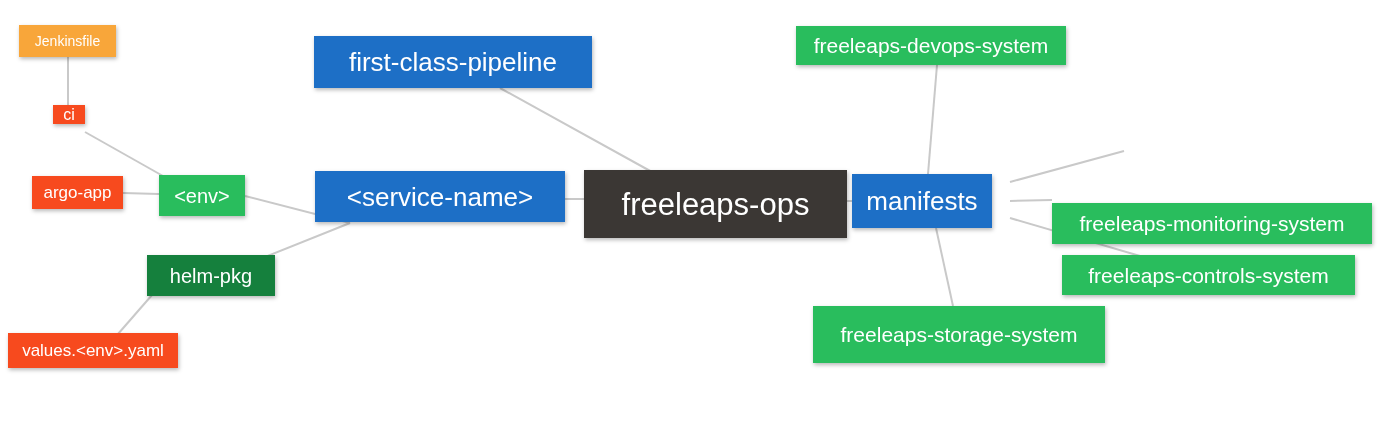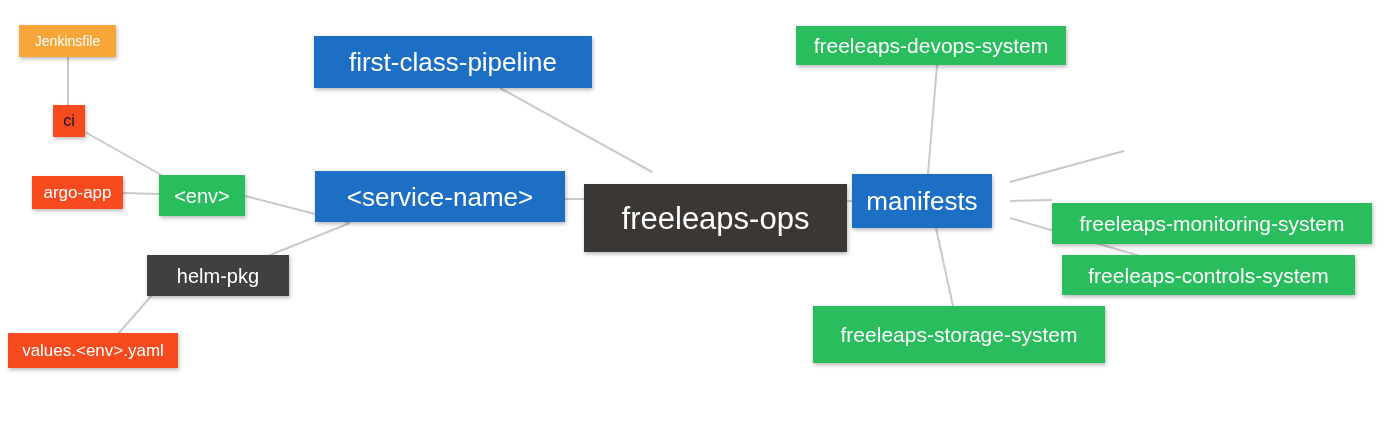--- a/index.html
+++ b/index.html
@@ -50,27 +50,27 @@
       <line x1="152" y1="295" x2="118" y2="334" stroke="#c9c9c9" stroke-width="2"></line>
       <line x1="565" y1="199" x2="584" y2="199" stroke="#c9c9c9" stroke-width="2"></line>
       <line x1="500" y1="88" x2="652" y2="172" stroke="#c9c9c9" stroke-width="2"></line>
       <line x1="847" y1="201" x2="852" y2="201" stroke="#c9c9c9" stroke-width="2"></line>
       <line x1="928" y1="174" x2="937" y2="65" stroke="#c9c9c9" stroke-width="2"></line>
       <line x1="1010" y1="182" x2="1124" y2="151" stroke="#c9c9c9" stroke-width="2"></line>
       <line x1="1010" y1="201" x2="1052" y2="200" stroke="#c9c9c9" stroke-width="2"></line>
       <line x1="1010" y1="218" x2="1140" y2="256" stroke="#c9c9c9" stroke-width="2"></line>
       <line x1="936" y1="228" x2="953" y2="306" stroke="#c9c9c9" stroke-width="2"></line>
     </svg>
-<div class="node" style="left: 584px; top: 184px; width: 263px; height: 68px; font-size: 31px; background: rgb(59, 55, 52); color: rgb(255, 255, 255);">freeleaps-ops</div>
+<div class="node" style="left: 584px; top: 170px; width: 263px; height: 68px; font-size: 31px; background: rgb(59, 55, 52); color: rgb(255, 255, 255);">freeleaps-ops</div>
     <div class="node" style="left: 314px; top: 36px; width: 278px; height: 52px; font-size: 26px; background: rgb(29, 111, 198); color: rgb(255, 255, 255);">first-class-pipeline</div>
     <div class="node" style="left: 315px; top: 171px; width: 250px; height: 51px; font-size: 26px; background: rgb(29, 111, 198); color: rgb(255, 255, 255);">&lt;service-name&gt;</div>
     <div class="node" style="left: 852px; top: 174px; width: 140px; height: 54px; font-size: 26px; background: rgb(29, 111, 198); color: rgb(255, 255, 255);">manifests</div>
     <div class="node" style="left: 159px; top: 175px; width: 86px; height: 41px; font-size: 20px; background: rgb(41, 189, 93); color: rgb(255, 255, 255);">&lt;env&gt;</div>
-    <div class="node" style="left: 147px; top: 255px; width: 142px; height: 41px; font-size: 20px; background: #404040; color: rgb(255, 255, 255);">helm-pkg</div>
-    <div class="node" style="left: 53px; top: 105px; width: 32px; height: 32px; font-size: 16px; background: rgb(247, 74, 30); color: #0f172a;">ci</div>
+    <div class="node" style="left: 147px; top: 255px; width: 128px; height: 41px; font-size: 20px; background: #15803d; color: rgb(255, 255, 255);">helm-pkg</div>
+    <div class="node" style="left: 53px; top: 105px; width: 32px; height: 19px; font-size: 16px; background: rgb(247, 74, 30); color: #ffffff;">ci</div>
     <div class="node" style="left: 32px; top: 176px; width: 91px; height: 33px; font-size: 17px; background: rgb(247, 74, 30); color: rgb(255, 255, 255);">argo-app</div>
     <div class="node" style="left: 19px; top: 25px; width: 97px; height: 32px; font-size: 14px; background: rgb(248, 166, 58); color: rgb(255, 255, 255);">Jenkinsfile</div>
     <div class="node" style="left: 8px; top: 333px; width: 170px; height: 35px; font-size: 17px; background: rgb(247, 74, 30); color: rgb(255, 255, 255);">values.&lt;env&gt;.yaml</div>
     <div class="node" style="left: 796px; top: 26px; width: 270px; height: 39px; font-size: 21px; background: rgb(41, 189, 93); color: rgb(255, 255, 255);">freeleaps-devops-system</div>
     <div class="node" style="left: 1052px; top: 187px; width: 320px; height: 41px; font-size: 21px; background: rgb(41, 189, 93); color: rgb(255, 255, 255); margin-top: 16px;">freeleaps-monitoring-system</div>
     <div class="node" style="left: 1062px; top: 255px; width: 293px; height: 40px; font-size: 21px; background: rgb(41, 189, 93); color: rgb(255, 255, 255);">freeleaps-controls-system</div>
     <div class="node" style="left: 813px; top: 306px; width: 292px; height: 57px; font-size: 21px; background: rgb(41, 189, 93); color: rgb(255, 255, 255);">freeleaps-storage-system</div>
   </div>
 
 </body></html>

